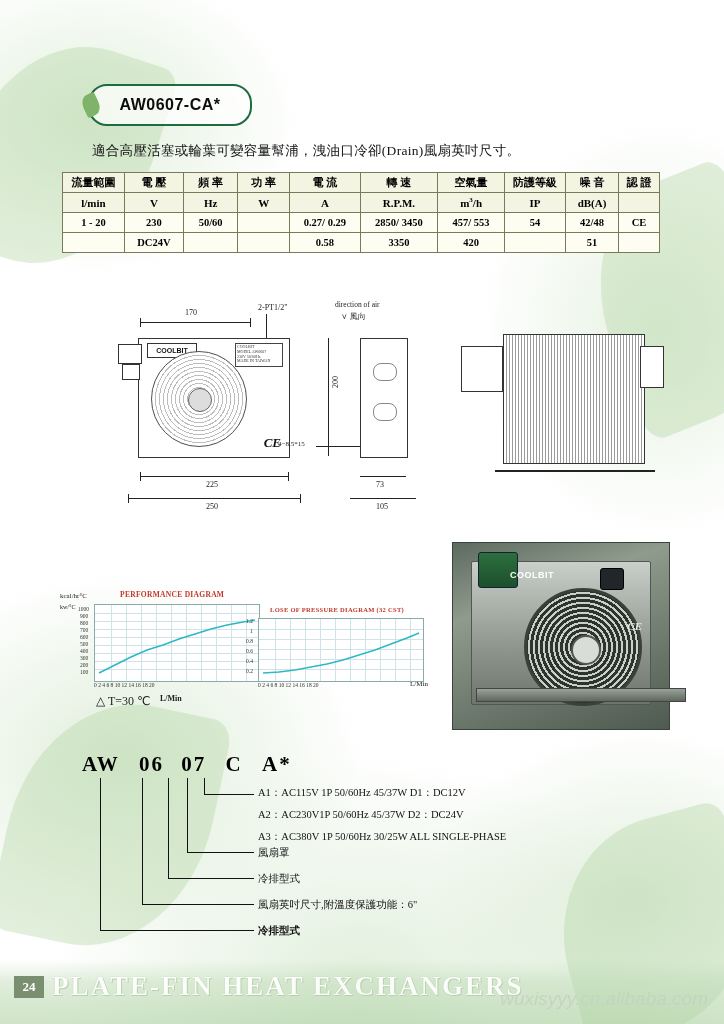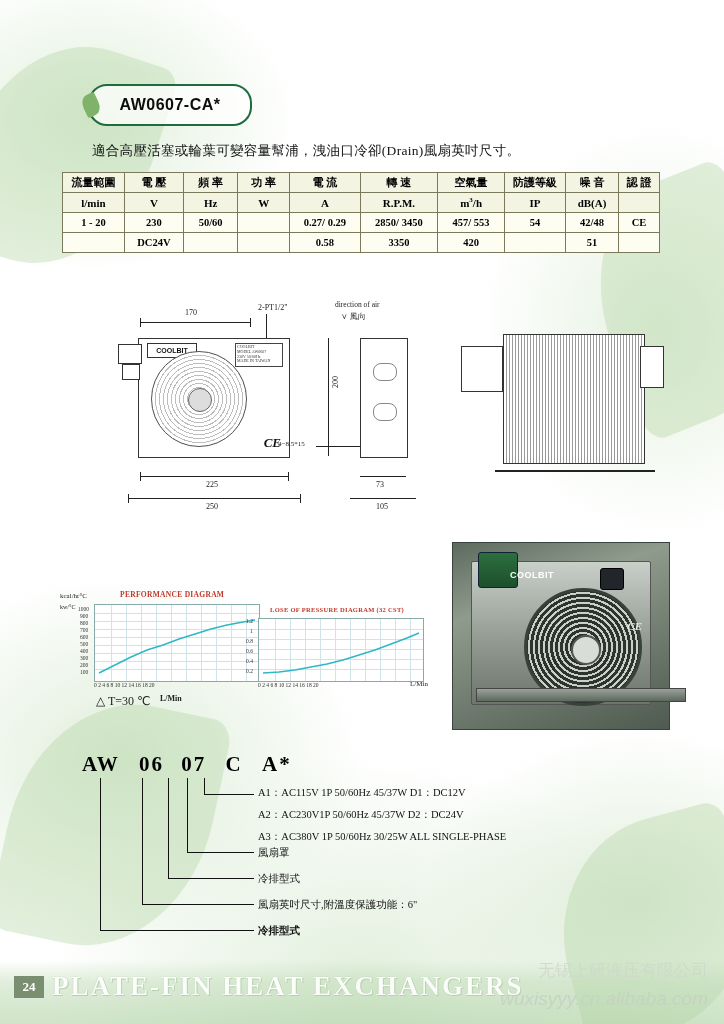--- a/index.html
+++ b/index.html
@@ -459,16 +459,15 @@
     <div class="code-note" style="left:198px;top:78px;">A3：AC380V 1P 50/60Hz 30/25W  ALL SINGLE-PHASE</div>
     <div class="code-note" style="left:198px;top:94px;">風扇罩</div>
     <div class="code-note" style="left:198px;top:120px;">冷排型式</div>
     <div class="code-note" style="left:198px;top:146px;">風扇英吋尺寸,附溫度保護功能：6"</div>
     <div class="code-note" style="left:198px;top:172px;font-weight:bold;">冷排型式</div>
   </div>
 
   <div class="footer-band"></div>
   <div class="page-num">24</div>
   <div class="footer-title">PLATE-FIN HEAT EXCHANGERS</div>
-  <div class="wm1">无锡上研液压有限公司</div>
   <div class="wm2">wuxisyyy.cn.alibaba.com</div>
 
 </div>
 
 </body></html>

